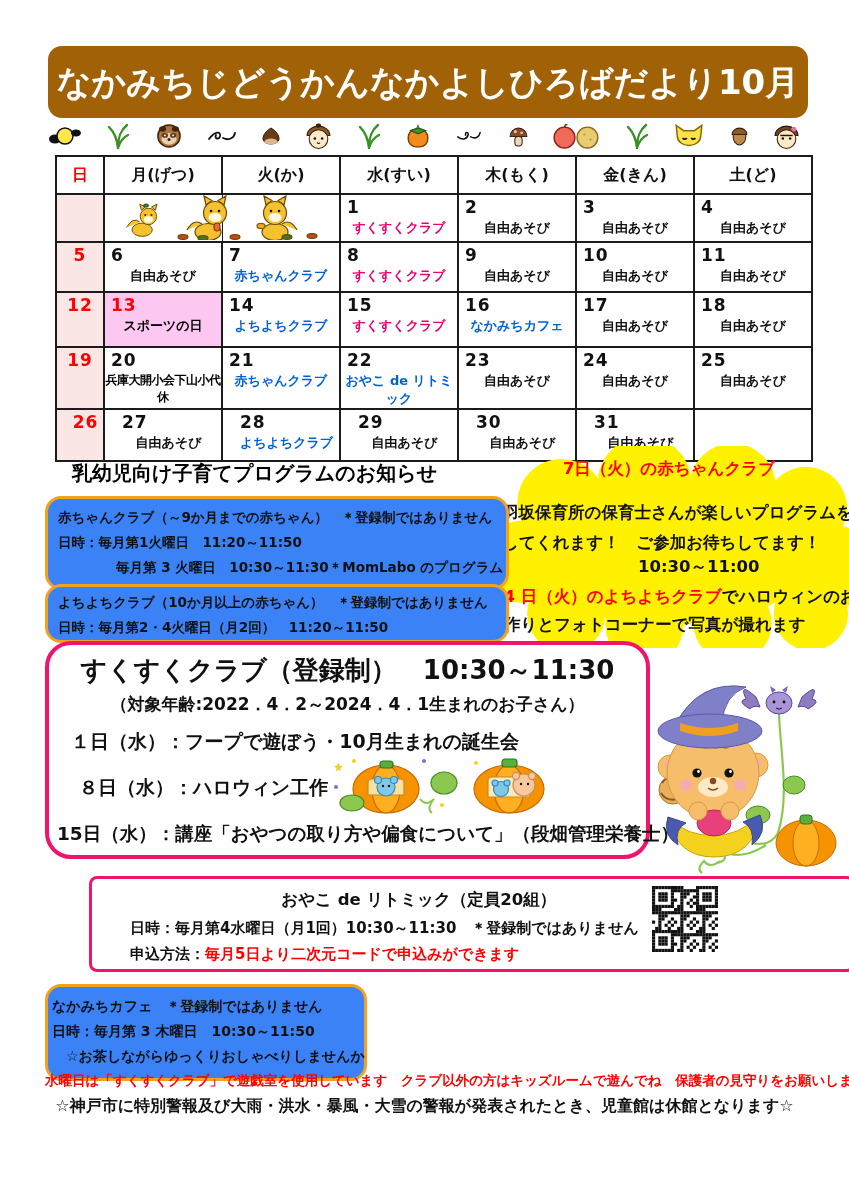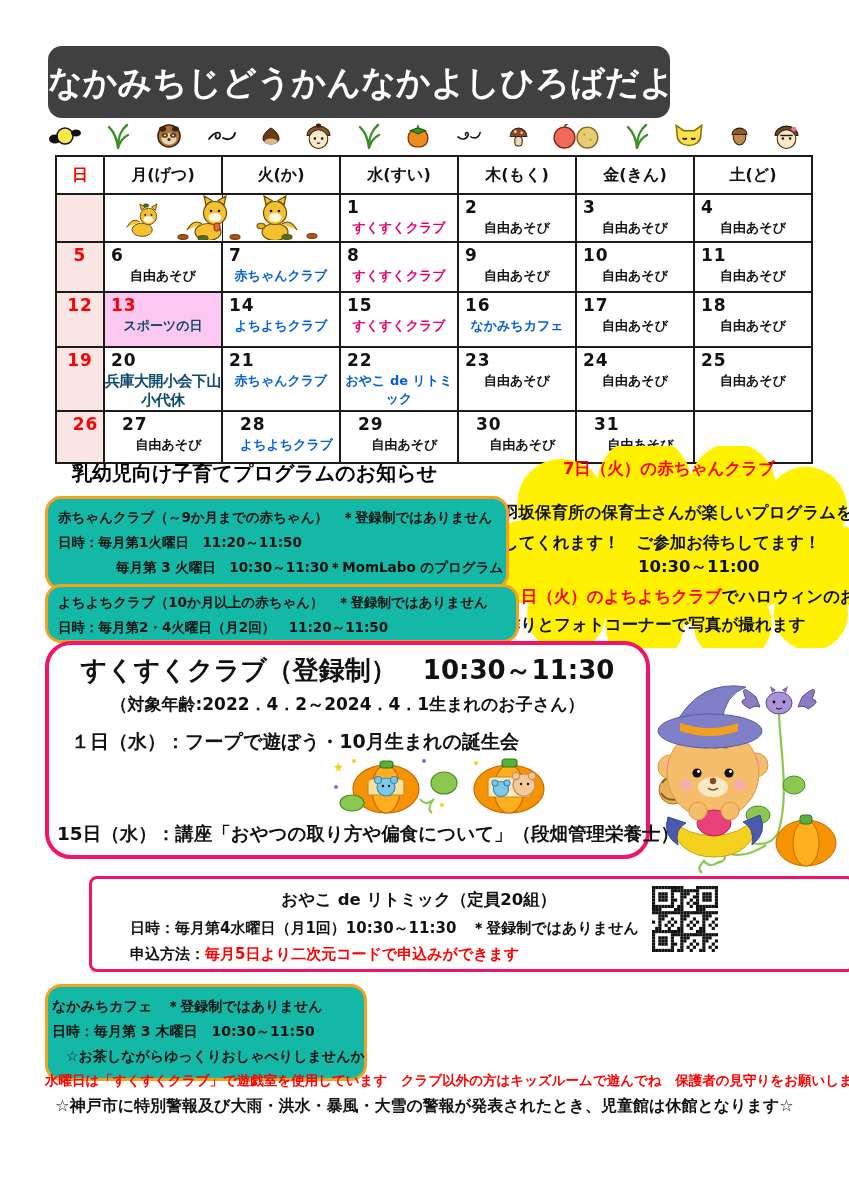--- a/index.html
+++ b/index.html
@@ -1,58 +1,58 @@
 <!DOCTYPE html>
 <html><head>
 <meta charset="utf-8">
 <style>
   html,body{margin:0;padding:0;background:#888;}
   .page{position:relative;width:849px;height:1200px;margin:0 auto;background:#fff;overflow:hidden;
         font-family:"DejaVu Sans","Liberation Sans",sans-serif;color:#111;}
   
-  .banner{position:absolute;left:48px;top:46px;width:622px;height:72px;background:#404040;border-radius:14px;}
+  .banner{position:absolute;left:48px;top:46px;width:760px;height:72px;background:#a16207;border-radius:14px;}
   .banner .t{display:block;line-height:72px;text-align:center;color:#fff;font-size:34px;font-weight:900;white-space:nowrap;letter-spacing:0px;}
   
   .iconrow{position:absolute;left:48px;top:120px;width:752px;height:32px;display:flex;justify-content:space-between;align-items:center;}
   .iconrow svg{display:block;}
   
   table.cal{position:absolute;left:55px;top:155px;border-collapse:collapse;table-layout:fixed;width:756px;}
   table.cal th,table.cal td{border:2px solid #1b1b1b;vertical-align:top;padding:0;}
   table.cal th{height:36px;font-size:16px;font-weight:bold;text-align:center;vertical-align:middle;background:#fff;}
   th.sun,td.sun{background:#FBE6E6;}
   th.sun{color:#F00;}
   td{height:46px;}
   tr.r1 td{height:46px;} tr.r2 td{height:48px;} tr.r3 td{height:53px;} tr.r4 td{height:51px;} tr.r5 td{height:50px;padding-left:11px;}
   .num{display:block;font-size:17px;font-weight:bold;padding:2px 0 0 6px;letter-spacing:1px;}
   td.sun .num{text-align:center;padding-left:0;color:#F00;}
   .ev{display:block;font-size:13px;font-weight:bold;text-align:center;margin-top:2px;}
-  .ev.blue{color:#0061D5;} .ev.pink{color:#E8006F;} .ev.red{color:#0c4a6e;}
-  .ev.small{font-size:15px;letter-spacing:-0.5px;}
+  .ev.blue{color:#0061D5;} .ev.pink{color:#E8006F;} .ev.red{color:#000000;}
+  .ev.small{font-size:12px;letter-spacing:-0.5px;}
   td.pinkbg{background:#FCC7F1;} td.pinkbg .num{color:#F00;}
   td.foxcell{position:relative;}
   td.foxcell::after{content:"";position:absolute;left:50%;top:0;bottom:0;width:1px;background:#1b1b1b;}
   .foxes{position:absolute;left:50%;transform:translateX(-50%);bottom:1px;z-index:1;}
   
   .h-left{position:absolute;left:72px;top:460px;font-size:20px;font-weight:900;color:#000000;}
   
   .cloudwrap{position:absolute;left:488px;top:446px;width:362px;height:202px;}
   .cloudwrap svg.cl{position:absolute;left:0;top:0;}
   .cloudwrap .ct{position:absolute;font-weight:bold;font-size:16.5px;white-space:nowrap;}
   .c-head{left:0;width:100%;top:12px;text-align:center;color:#F00;font-size:21px;font-weight:900;}
   .c-l1{left:14px;top:56px;} .c-l2{left:14px;top:86px;}
   .c-time{left:150px;top:110px;font-size:20px;}
   .c-l3{left:4px;top:140px;} .c-l4{left:16px;top:168px;}
   .redtxt{color:#F00;}
   
-  .obox{position:absolute;border:3px solid #F5A11F;border-radius:16px;background:#14b8a6;}
+  .obox{position:absolute;border:3px solid #F5A11F;border-radius:16px;background:#3b82f6;}
   .pbox{position:absolute;border:4px solid #F0156B;border-radius:26px;background:#fff;}
   .box-baby{left:45px;top:496px;width:448px;height:82px;padding:6px 0 0 10px;}
   .box-baby .ln,.box-toddler .ln{font-size:13.5px;font-weight:bold;line-height:25px;white-space:nowrap;}
   .indent{padding-left:58px;}
-  .box-toddler{left:45px;top:584px;width:448px;height:50px;padding:3px 10px 0 10px;}
+  .box-toddler{left:45px;top:584px;width:448px;height:50px;padding:3px 0 0 10px;}
   .box-suku{left:45px;top:641px;width:597px;height:210px;}
   .s-title{position:absolute;left:0;width:100%;top:8px;text-align:center;font-size:26px;font-weight:700;white-space:nowrap;}
   .s-target{position:absolute;left:0;width:100%;top:48px;text-align:center;font-size:17px;font-weight:bold;white-space:nowrap;}
   .s-i1{position:absolute;left:22px;top:84px;font-size:19px;font-weight:bold;white-space:nowrap;}
   .s-i2{position:absolute;left:30px;top:130px;font-size:19px;font-weight:bold;white-space:nowrap;}
   .s-i3{position:absolute;left:8px;top:176px;font-size:18.5px;font-weight:bold;white-space:nowrap;}
   .pumpkins{position:absolute;left:275px;top:108px;}
   .squirrel{position:absolute;left:628px;top:665px;}
   .box-rhythm{left:45px;top:876px;width:760px;height:90px;border-width:3px;border-radius:8px;margin-left:44px;}
   .r-title{position:absolute;left:0;width:86%;top:10px;text-align:center;font-size:16.5px;font-weight:bold;}
@@ -391,20 +391,21 @@
 
   <div class="obox box-toddler">
     <div class="ln">よちよちクラブ（10か月以上の赤ちゃん）　＊登録制ではありません</div>
     <div class="ln">日時：毎月第2・4火曜日（月2回）　11:20～11:50</div>
   </div>
 
   <div class="pbox box-suku">
     <div class="s-title">すくすくクラブ（登録制）　10:30～11:30</div>
     <div class="s-target">（対象年齢:2022．4．2～2024．4．1生まれのお子さん）</div>
     <div class="s-i1">１日（水）：フープで遊ぼう・10月生まれの誕生会</div>
+    <div class="s-i2">８日（水）：ハロウィン工作</div>
     <div class="s-i3">15日（水）：講座「おやつの取り方や偏食について」（段畑管理栄養士）</div>
     <svg class="pumpkins" width="250" height="62" viewBox="0 0 250 62">
       <g stroke="#C86A00" stroke-width="1.2">
         <path d="M18 6 l2 5 5 1 -4 4 1 5 -4 -3 -4 3 1 -5 -4 -4 5 -1 Z" fill="#F5D020" stroke="none" transform="scale(0.6) translate(6,10)"></path>
         <circle cx="12" cy="34" r="2" fill="#8A6AC8" stroke="none"></circle>
           <circle cx="100" cy="8" r="2" fill="#8A6AC8" stroke="none"></circle>
           <circle cx="118" cy="52" r="2" fill="#F5D020" stroke="none"></circle>
           <circle cx="152" cy="10" r="2" fill="#F5D020" stroke="none"></circle>
           <circle cx="30" cy="8" r="2" fill="#F5D020" stroke="none"></circle>
         <g>

